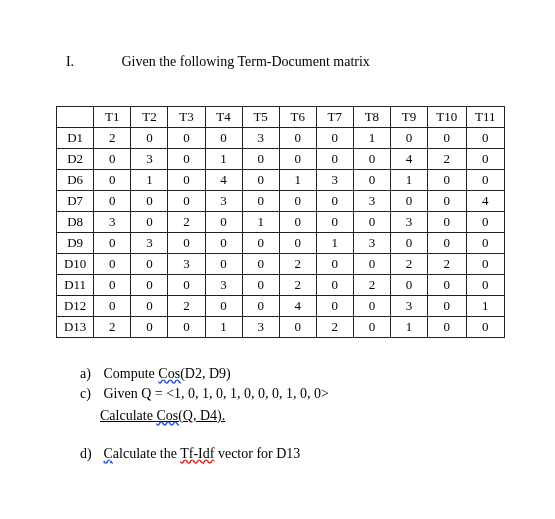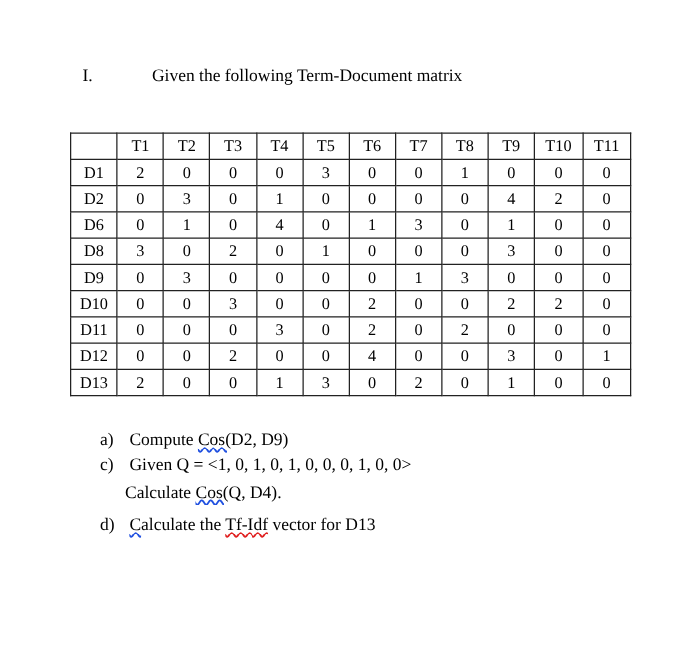--- a/index.html
+++ b/index.html
@@ -67,20 +67,21 @@
   }
   .misspelled-blue {
     text-decoration: underline;
     text-decoration-style: wavy;
     text-decoration-color: #2050e0;
   }
   .indent {
     margin-left: 20px;
     margin-top: 6px;
     margin-bottom: 6px;
+    text-decoration: underline;
   }
 </style>
 </head>
 <body>
 
 <div class="page">
   <div class="header-line">
     <span class="roman">I.</span>
     <span class="title">Given the following Term-Document matrix</span>
   </div>
@@ -139,20 +140,34 @@
           <td>4</td>
           <td>0</td>
           <td>1</td>
           <td>3</td>
           <td>0</td>
           <td>1</td>
           <td>0</td>
           <td>0</td>
         </tr>
         <tr>
+          <td class="row-label">D7</td>
+          <td>0</td>
+          <td>0</td>
+          <td>0</td>
+          <td>3</td>
+          <td>0</td>
+          <td>0</td>
+          <td>0</td>
+          <td>3</td>
+          <td>0</td>
+          <td>0</td>
+          <td>4</td>
+        </tr>
+        <tr>
           <td class="row-label">D8</td>
           <td>3</td>
           <td>0</td>
           <td>2</td>
           <td>0</td>
           <td>1</td>
           <td>0</td>
           <td>0</td>
           <td>0</td>
           <td>3</td>
@@ -237,18 +252,18 @@
       <span class="q-letter">a)</span>
       <span>Compute </span><span class="misspelled-blue">Cos(</span><span>D2, D9)</span>
     </div>
     <div class="q-line">
       <span class="q-letter">c)</span>
       <span>Given Q = &lt;1, 0, 1, 0, 1, 0, 0, 0, 1, 0, 0&gt;</span>
     </div>
     <div class="q-line indent">
       <span>Calculate </span><span class="misspelled-blue">Cos(</span><span>Q, D4).</span>
     </div>
-    <div class="q-line" style="margin-top:10px">
+    <div class="q-line" style="margin-top:22px">
       <span class="q-letter">d)</span>
       <span class="misspelled-blue">C</span><span>alculate the </span><span class="misspelled-red">Tf-Idf</span><span> vector for D13</span>
     </div>
   </div>
 </div>
 
 </body></html>

